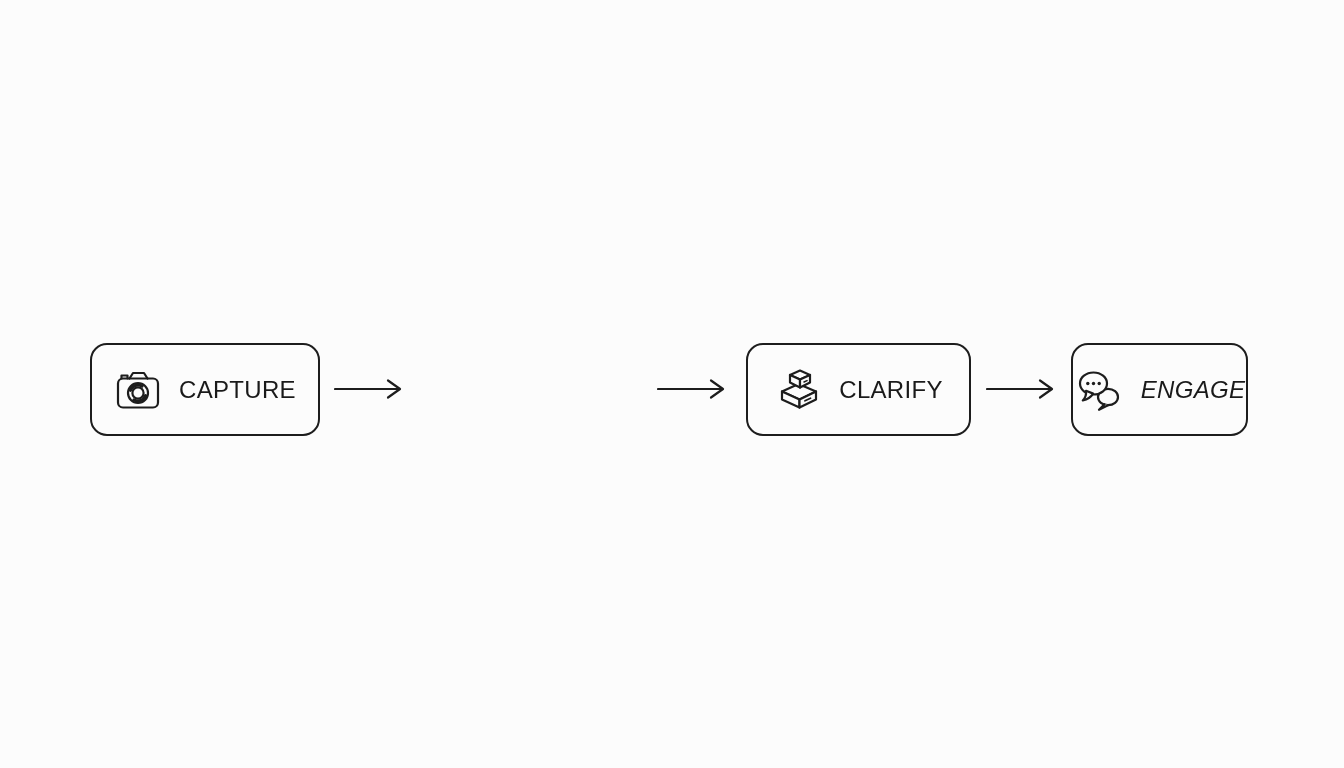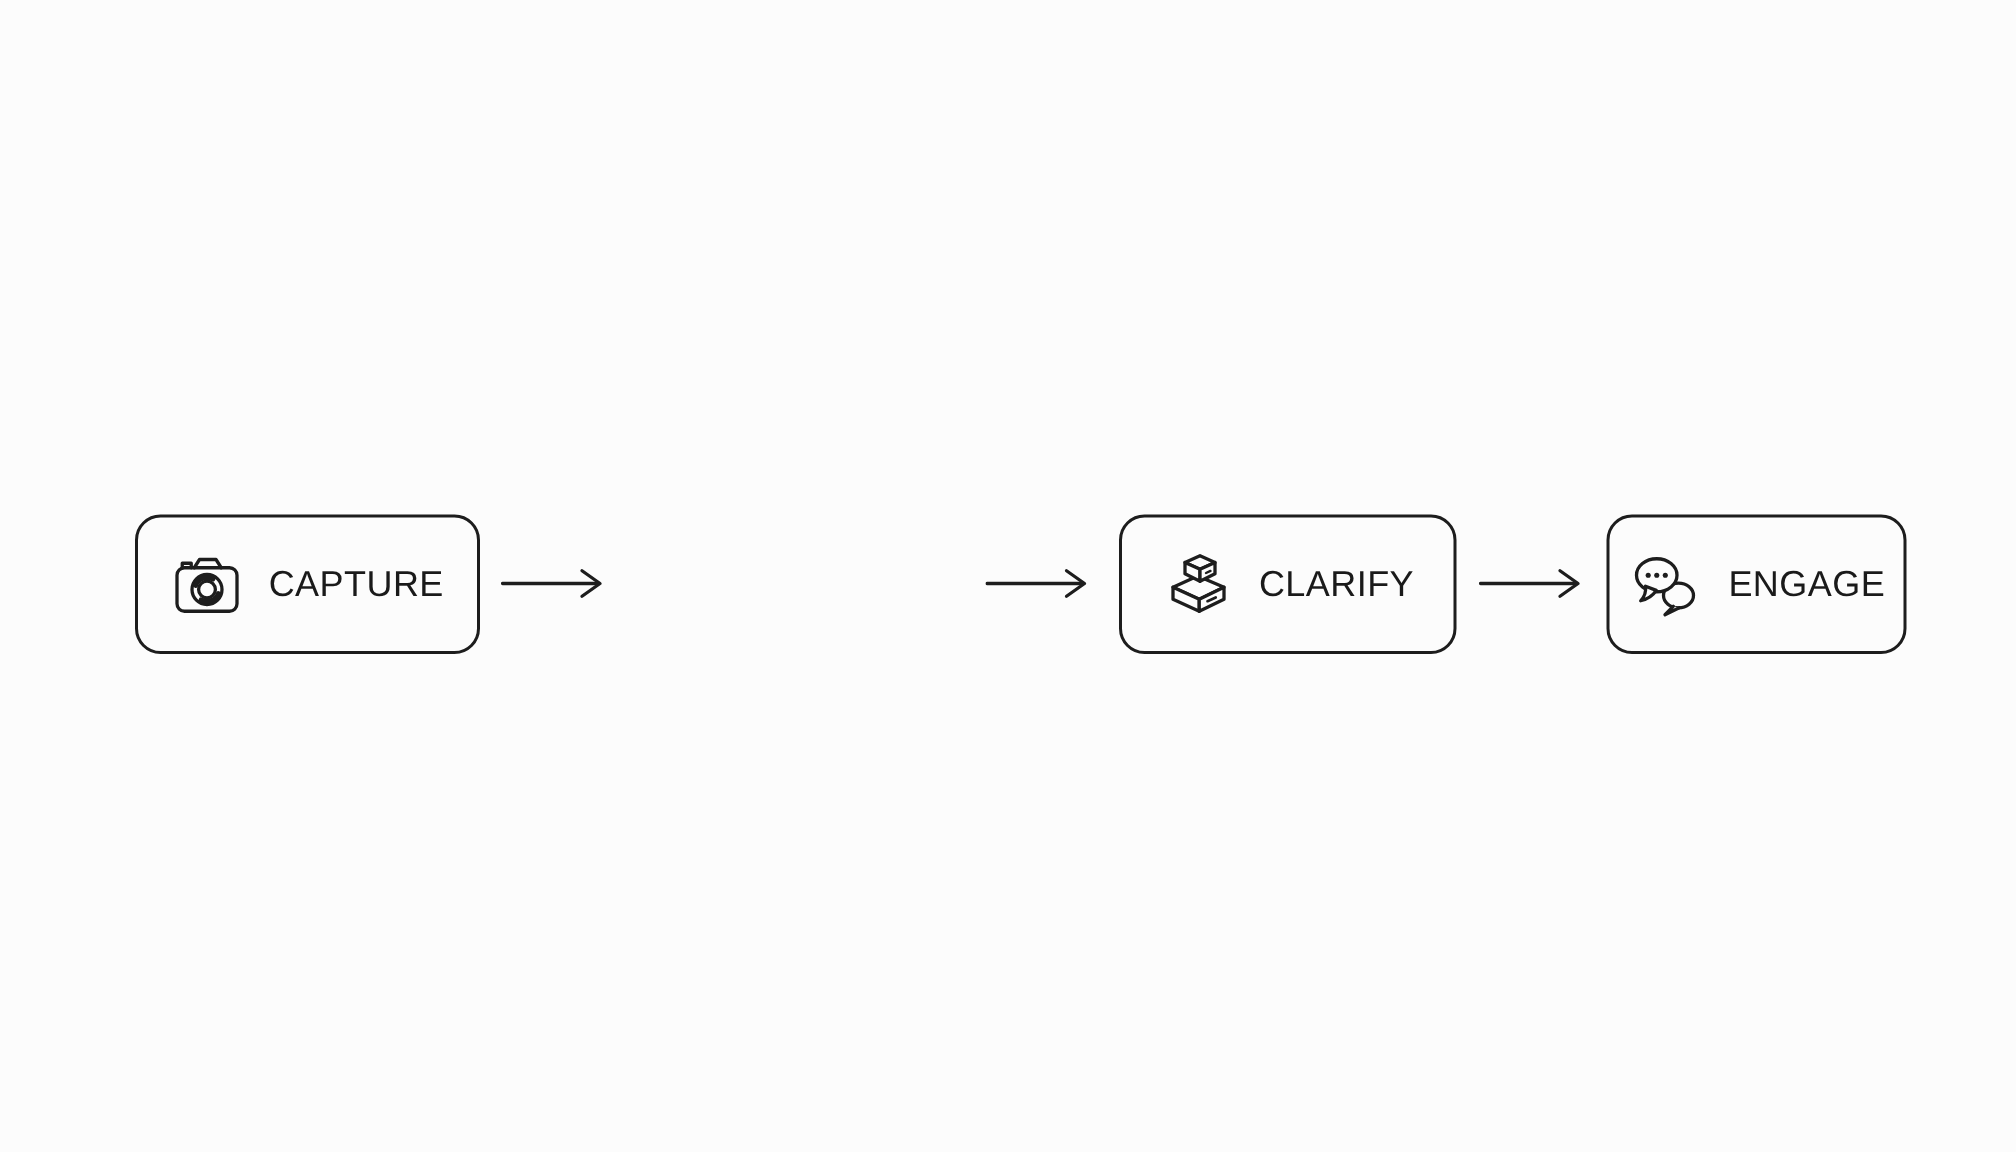--- a/index.html
+++ b/index.html
@@ -25,21 +25,21 @@
     border-radius: 17px;
     background: #fcfcfc;
     display: flex;
     align-items: center;
     justify-content: center;
     gap: 17px;
   }
   .step-capture  { left: 90px;   width: 230px; }
   .step-clarify  { left: 418px;  width: 227px; }
   .step-organize { left: 746px;  width: 225px; }
-  .step-engage   { left: 1071px; width: 200px; }
+  .step-engage   { left: 1071px; width: 177px; font-style: italic; }
   .step .label {
     font-size: 24px;
     font-weight: 500;
     letter-spacing: 0.3px;
     color: #1a1a1a;
     white-space: nowrap;
   }
   .step .icon {
     display: flex;
     align-items: center;

